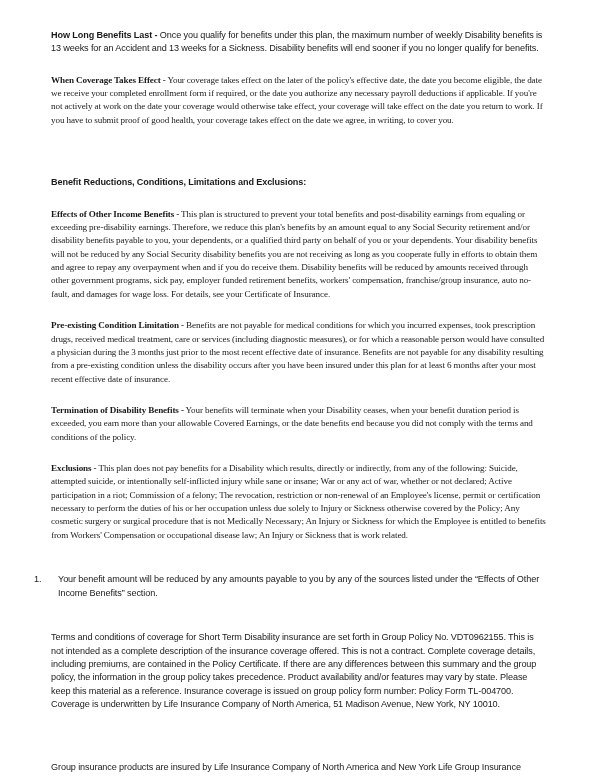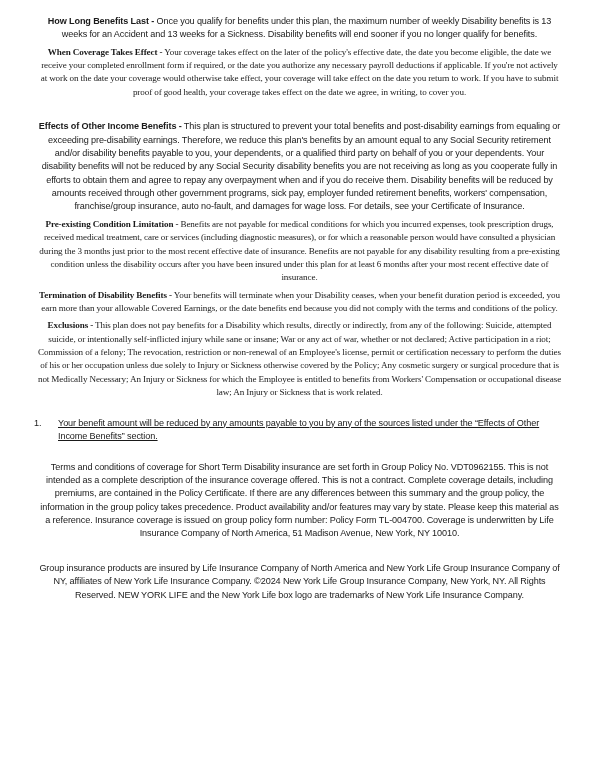--- a/index.html
+++ b/index.html
@@ -16,24 +16,24 @@
     overflow: hidden;
   }
   .page {
     box-sizing: border-box;
     width: 600px;
     height: 776px;
     padding: 11px 34px 0 33px;
     background: #ffffff;
   }
   .para {
-    margin: 4px;
+    margin: 18px;
     font-size: 9.1px;
     line-height: 13.35px;
-    text-align: center;
+    text-align: left;
     letter-spacing: -0.01em;
     word-spacing: -0.12px;
     color: #1a1a1a;
   }
   .para + .para {
     margin-top: 0;
     font-family: Liberation Serif, serif;
   }
   .spacer {
     height: 13.35px;
@@ -52,34 +52,34 @@
     word-spacing: -0.12px;
   }
   .numbered .marker {
     flex: 0 0 auto;
     width: 25px;
     padding-left: 1px;
     box-sizing: border-box;
   }
   .numbered .body {
     flex: 1 1 auto;
-    text-decoration: underline;
   }
 </style>
 </head>
 <body>
 
 <div class="page">
 
   <p class="para"><span class="lead">How Long Benefits Last -</span><span> Once you qualify for benefits under this plan, the maximum number of weekly Disability benefits is 13 weeks for an Accident and 13 weeks for a Sickness. Disability benefits will end sooner if you no longer qualify for benefits.</span></p>
 
   <p class="para"><span class="lead">When Coverage Takes Effect -</span><span> Your coverage takes effect on the later of the policy's effective date, the date you become eligible, the date we receive your completed enrollment form if required, or the date you authorize any necessary payroll deductions if applicable. If you're not actively at work on the date your coverage would otherwise take effect, your coverage will take effect on the date you return to work. If you have to submit proof of good health, your coverage takes effect on the date we agree, in writing, to cover you.</span></p>
 
   <div class="spacer"></div>
 
+  <p class="para heading">Benefit Reductions, Conditions, Limitations and Exclusions:</p>
 
   <p class="para"><span class="lead">Effects of Other Income Benefits -</span><span> This plan is structured to prevent your total benefits and post-disability earnings from equaling or exceeding pre-disability earnings. Therefore, we reduce this plan's benefits by an amount equal to any Social Security retirement and/or disability benefits payable to you, your dependents, or a qualified third party on behalf of you or your dependents. Your disability benefits will not be reduced by any Social Security disability benefits you are not receiving as long as you cooperate fully in efforts to obtain them and agree to repay any overpayment when and if you do receive them. Disability benefits will be reduced by amounts received through other government programs, sick pay, employer funded retirement benefits, workers' compensation, franchise/group insurance, auto no-fault, and damages for wage loss. For details, see your Certificate of Insurance.</span></p>
 
   <p class="para"><span class="lead">Pre-existing Condition Limitation -</span><span> Benefits are not payable for medical conditions for which you incurred expenses, took prescription drugs, received medical treatment, care or services (including diagnostic measures), or for which a reasonable person would have consulted a physician during the 3 months just prior to the most recent effective date of insurance. Benefits are not payable for any disability resulting from a pre-existing condition unless the disability occurs after you have been insured under this plan for at least 6 months after your most recent effective date of insurance.</span></p>
 
   <p class="para"><span class="lead">Termination of Disability Benefits -</span><span> Your benefits will terminate when your Disability ceases, when your benefit duration period is exceeded, you earn more than your allowable Covered Earnings, or the date benefits end because you did not comply with the terms and conditions of the policy.</span></p>
 
   <p class="para"><span class="lead">Exclusions -</span><span> This plan does not pay benefits for a Disability which results, directly or indirectly, from any of the following: Suicide, attempted suicide, or intentionally self-inflicted injury while sane or insane; War or any act of war, whether or not declared; Active participation in a riot; Commission of a felony; The revocation, restriction or non-renewal of an Employee's license, permit or certification necessary to perform the duties of his or her occupation unless due solely to Injury or Sickness otherwise covered by the Policy; Any cosmetic surgery or surgical procedure that is not Medically Necessary; An Injury or Sickness for which the Employee is entitled to benefits from Workers' Compensation or occupational disease law; An Injury or Sickness that is work related.</span></p>
 
   <div class="spacer"></div>

